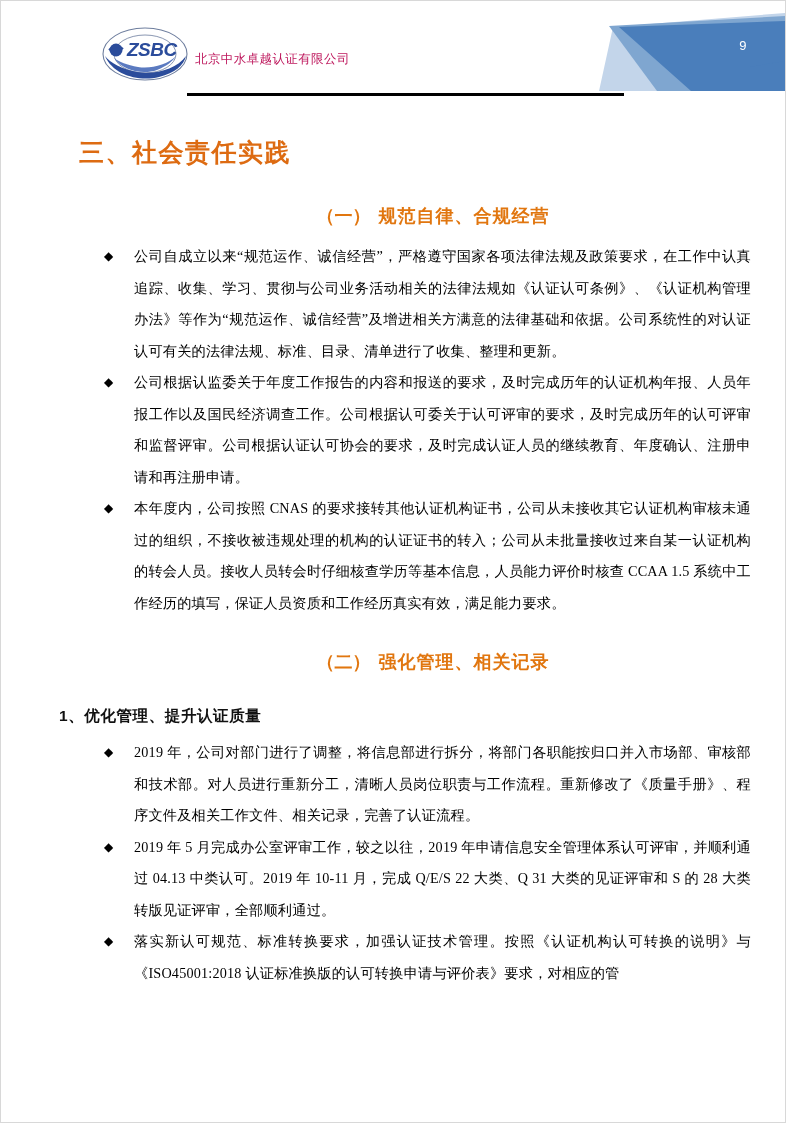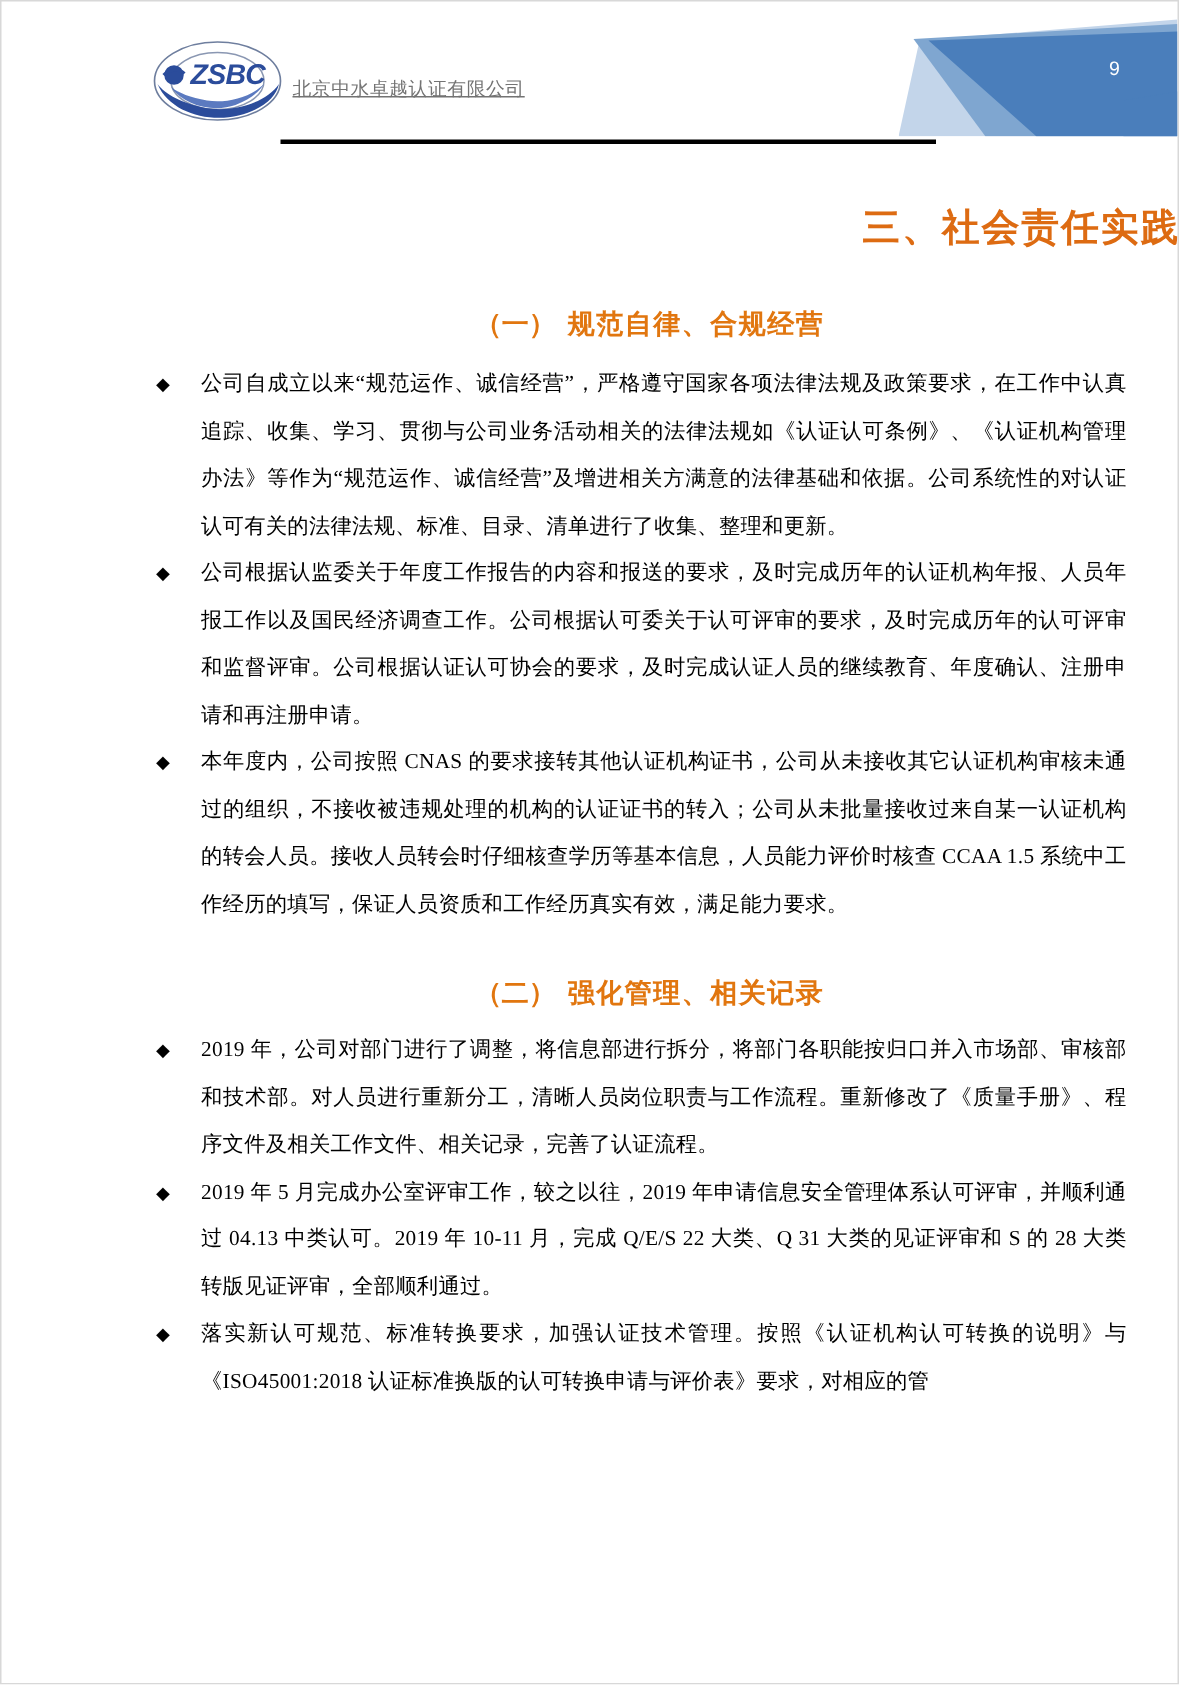--- a/index.html
+++ b/index.html
@@ -66,24 +66,23 @@
     height: 58px;
   }
   .logo-wrap svg { display: block; }
 
   .company-name {
     position: absolute;
     left: 98px;
     top: 26px;
     font-family: "Liberation Sans", "DejaVu Sans", sans-serif;
     font-size: 12.5px;
-    color: #737373;
+    color: #be185d;
     letter-spacing: 0.4px;
     white-space: nowrap;
-    text-decoration: underline;
   }
 
   .header-rule {
     position: absolute;
     left: 90px;
     top: 68px;
     width: 437px;
     height: 3px;
     background: #000000;
   }
@@ -98,21 +97,20 @@
 
   .h1-section {
     margin: 0 0 0 78px;
     padding: 0;
     font-family: "Liberation Sans", "DejaVu Sans", sans-serif;
     font-weight: bold;
     font-size: 25px;
     line-height: 42px;
     color: #DD6B12;
     letter-spacing: 1.5px;
-    text-align: right;
   }
 
   .h2-section {
     margin: 28px 0 0 78px;
     padding: 0;
     font-family: "Liberation Sans", "DejaVu Sans", sans-serif;
     font-weight: bold;
     font-size: 18px;
     line-height: 30px;
     color: #E1760F;
@@ -226,20 +224,21 @@
       <li class="bullet-item">
         <span class="bullet-marker">◆</span>
         <span>本年度内，公司按照 CNAS 的要求接转其他认证机构证书，公司从未接收其它认证机构审核未通过的组织，不接收被违规处理的机构的认证证书的转入；公司从未批量接收过来自某一认证机构的转会人员。接收人员转会时仔细核查学历等基本信息，人员能力评价时核查 CCAA 1.5 系统中工作经历的填写，保证人员资质和工作经历真实有效，满足能力要求。</span>
       </li>
     </ul>
 
     <h2 class="h2-section">
       <span class="paren">（二）</span><span class="h2-text">强化管理、相关记录</span>
     </h2>
 
+    <h3 class="h3-section">1、优化管理、提升认证质量</h3>
 
     <ul class="bullet-list gap-top-sm">
       <li class="bullet-item">
         <span class="bullet-marker">◆</span>
         <span>2019 年，公司对部门进行了调整，将信息部进行拆分，将部门各职能按归口并入市场部、审核部和技术部。对人员进行重新分工，清晰人员岗位职责与工作流程。重新修改了《质量手册》、程序文件及相关工作文件、相关记录，完善了认证流程。</span>
       </li>
       <li class="bullet-item">
         <span class="bullet-marker">◆</span>
         <span>2019 年 5 月完成办公室评审工作，较之以往，2019 年申请信息安全管理体系认可评审，并顺利通过 04.13 中类认可。2019 年 10-11 月，完成 Q/E/S 22 大类、Q 31 大类的见证评审和 S 的 28 大类转版见证评审，全部顺利通过。</span>
       </li>

